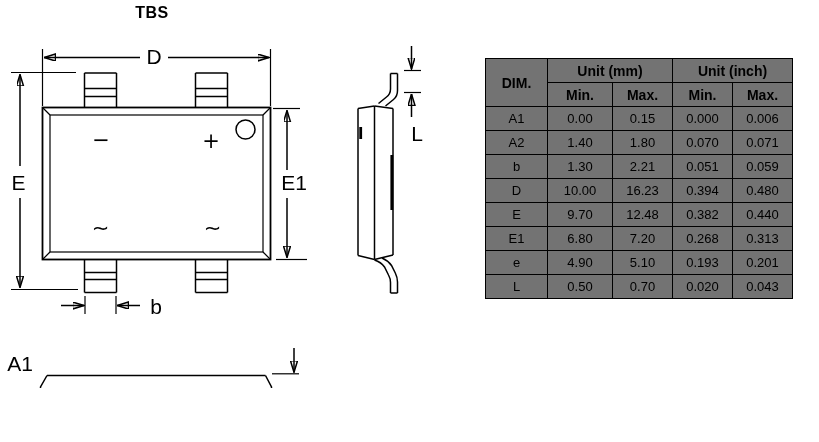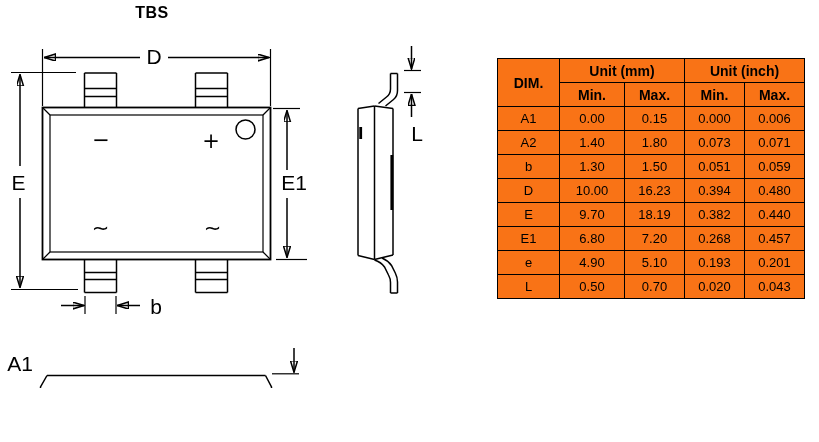--- a/index.html
+++ b/index.html
@@ -17,22 +17,22 @@
   }
   .drawing-svg text {
     fill:#000; stroke:none; font-family:"Liberation Sans", sans-serif;
     font-size:21px; text-anchor:middle;
   }
   .drawing-svg text.sym { font-family:"DejaVu Sans", sans-serif; }
   .thin  { stroke-width:1.2 !important; }
   .thick { stroke-width:2.8 !important; }
   .body-outer { stroke-width:1.8 !important; }
   .dim-table {
-    position:absolute; left:497px; top:58px; border-collapse:collapse;
-    table-layout:fixed; background:#f97316; color:#000;
+    position:absolute; left:485px; top:58px; border-collapse:collapse;
+    table-layout:fixed; background:#737373; color:#000;
   }
   .dim-table th, .dim-table td {
     border:1.5px solid #000; text-align:center; vertical-align:middle;
     padding:0; height:24px; box-sizing:border-box; overflow:hidden;
   }
   .dim-table th { font-size:14px; font-weight:bold; }
   .dim-table td { font-size:13px; font-weight:normal; }
 </style>
 </head>
 <body>
@@ -235,50 +235,50 @@
         <td>A1</td>
         <td>0.00</td>
         <td>0.15</td>
         <td>0.000</td>
         <td>0.006</td>
       </tr>
       <tr>
         <td>A2</td>
         <td>1.40</td>
         <td>1.80</td>
-        <td>0.073</td>
+        <td>0.070</td>
         <td>0.071</td>
       </tr>
       <tr>
         <td>b</td>
         <td>1.30</td>
-        <td>1.50</td>
+        <td>2.21</td>
         <td>0.051</td>
         <td>0.059</td>
       </tr>
       <tr>
         <td>D</td>
         <td>10.00</td>
         <td>16.23</td>
         <td>0.394</td>
         <td>0.480</td>
       </tr>
       <tr>
         <td>E</td>
         <td>9.70</td>
-        <td>18.19</td>
+        <td>12.48</td>
         <td>0.382</td>
         <td>0.440</td>
       </tr>
       <tr>
         <td>E1</td>
         <td>6.80</td>
         <td>7.20</td>
         <td>0.268</td>
-        <td>0.457</td>
+        <td>0.313</td>
       </tr>
       <tr>
         <td>e</td>
         <td>4.90</td>
         <td>5.10</td>
         <td>0.193</td>
         <td>0.201</td>
       </tr>
       <tr>
         <td>L</td>

